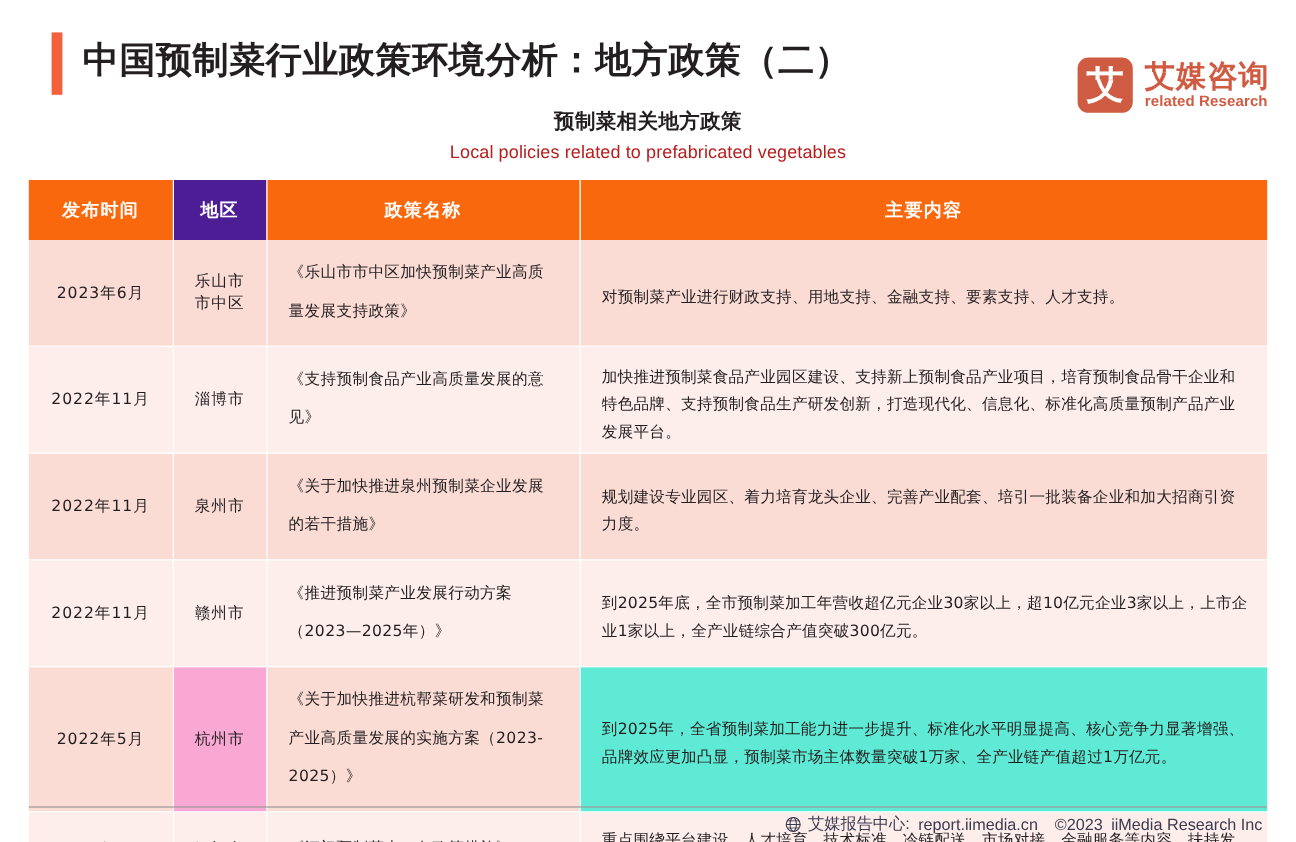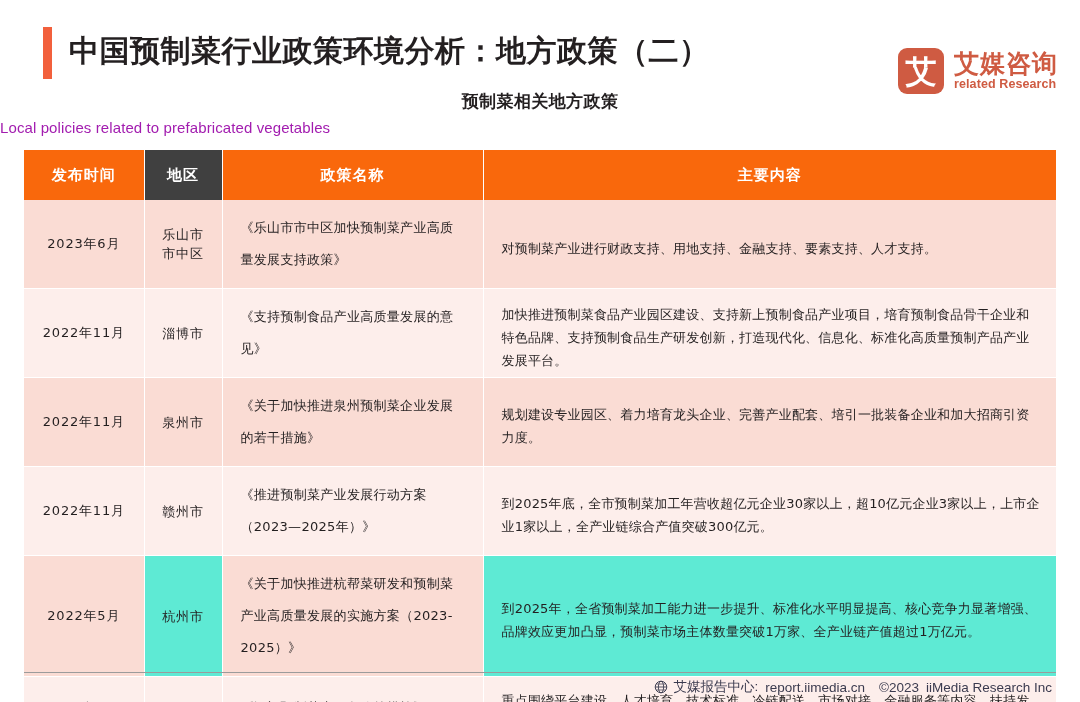--- a/index.html
+++ b/index.html
@@ -94,23 +94,23 @@
     text-align: center;
     font-size: 17px;
     font-weight: bold;
     color: #231f20;
     letter-spacing: 0.4px;
     font-family: "DejaVu Sans", "Liberation Sans", sans-serif;
   }
   .subtitle-en {
     position: absolute;
     top: 119px; left: 0; right: 0;
-    text-align: left;
+    text-align: center;
     font-size: 15px;
-    color: #a21caf;
+    color: #b91c1c;
     letter-spacing: 0.1px;
   }
 
   
   .table-wrap {
     position: absolute;
     left: 24px; top: 150px;
     width: 1032px;
   }
   table.policy-table {
@@ -227,21 +227,21 @@
     <table class="policy-table">
       <colgroup>
         <col class="col-time">
         <col class="col-region">
         <col class="col-policy">
         <col class="col-content">
       </colgroup>
       <thead>
         <tr>
           <th style="background: rgb(249, 104, 12);">发布时间</th>
-          <th style="background: #404040;">地区</th>
+          <th style="background: #4c1d95;">地区</th>
           <th style="background: rgb(249, 104, 12);">政策名称</th>
           <th style="background: rgb(249, 104, 12);">主要内容</th>
         </tr>
       </thead>
       <tbody id="table-body">
           <tr class="row-odd">
             <td class="c-time" style="background: rgb(250, 220, 212);">2023年6月</td>
             <td class="c-region" style="background: rgb(250, 220, 212);">乐山市<br>市中区</td>
             <td class="c-policy" style="background: rgb(250, 220, 212);">《乐山市市中区加快预制菜产业高质量发展支持政策》</td>
             <td class="c-content" style="background: rgb(250, 220, 212);">对预制菜产业进行财政支持、用地支持、金融支持、要素支持、人才支持。</td>
@@ -259,21 +259,21 @@
             <td class="c-content" style="background: rgb(250, 220, 212);">规划建设专业园区、着力培育龙头企业、完善产业配套、培引一批装备企业和加大招商引资力度。</td>
           </tr>
           <tr class="row-even">
             <td class="c-time" style="background: rgb(253, 238, 235);">2022年11月</td>
             <td class="c-region" style="background: rgb(253, 238, 235);">赣州市</td>
             <td class="c-policy" style="background: rgb(253, 238, 235);">《推进预制菜产业发展行动方案（2023—2025年）》</td>
             <td class="c-content" style="background: rgb(253, 238, 235);">到2025年底，全市预制菜加工年营收超亿元企业30家以上，超10亿元企业3家以上，上市企业1家以上，全产业链综合产值突破300亿元。</td>
           </tr>
           <tr class="row-odd">
             <td class="c-time" style="background: rgb(250, 220, 212);">2022年5月</td>
-            <td class="c-region" style="background: #5eead4;">杭州市</td>
+            <td class="c-region" style="background: #f9a8d4;">杭州市</td>
             <td class="c-policy" style="background: rgb(250, 220, 212);">《关于加快推进杭帮菜研发和预制菜产业高质量发展的实施方案（2023-2025）》</td>
             <td class="c-content" style="background: #5eead4;">到2025年，全省预制菜加工能力进一步提升、标准化水平明显提高、核心竞争力显著增强、品牌效应更加凸显，预制菜市场主体数量突破1万家、全产业链产值超过1万亿元。</td>
           </tr>
           <tr class="row-even">
             <td class="c-time" style="background: rgb(253, 238, 235);">2022年3月</td>
             <td class="c-region" style="background: rgb(253, 238, 235);">江门市</td>
             <td class="c-policy" style="background: rgb(253, 238, 235);">《江门预制菜十二条政策措施》</td>
             <td class="c-content" style="background: rgb(253, 238, 235);">重点围绕平台建设、人才培育、技术标准、冷链配送、市场对接、金融服务等内容，扶持发展江门预制菜产业。</td>
           </tr>
         </tbody>

